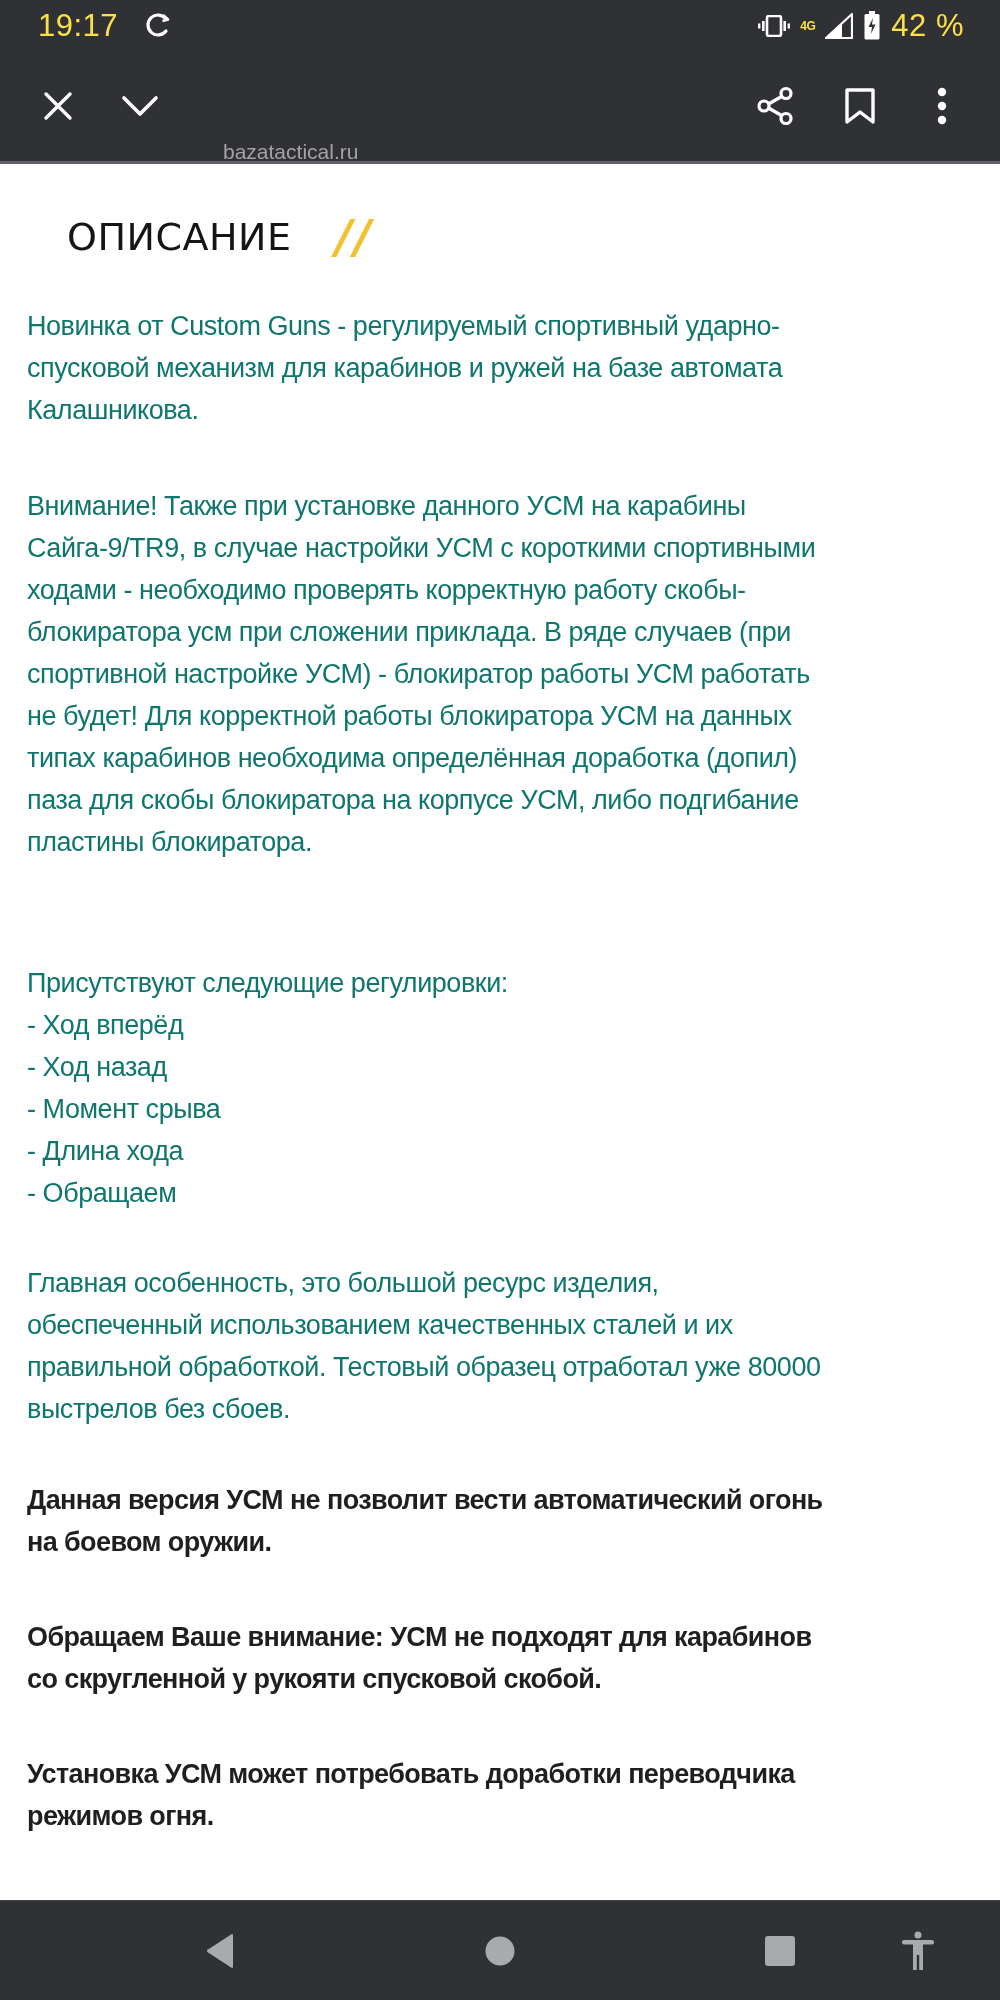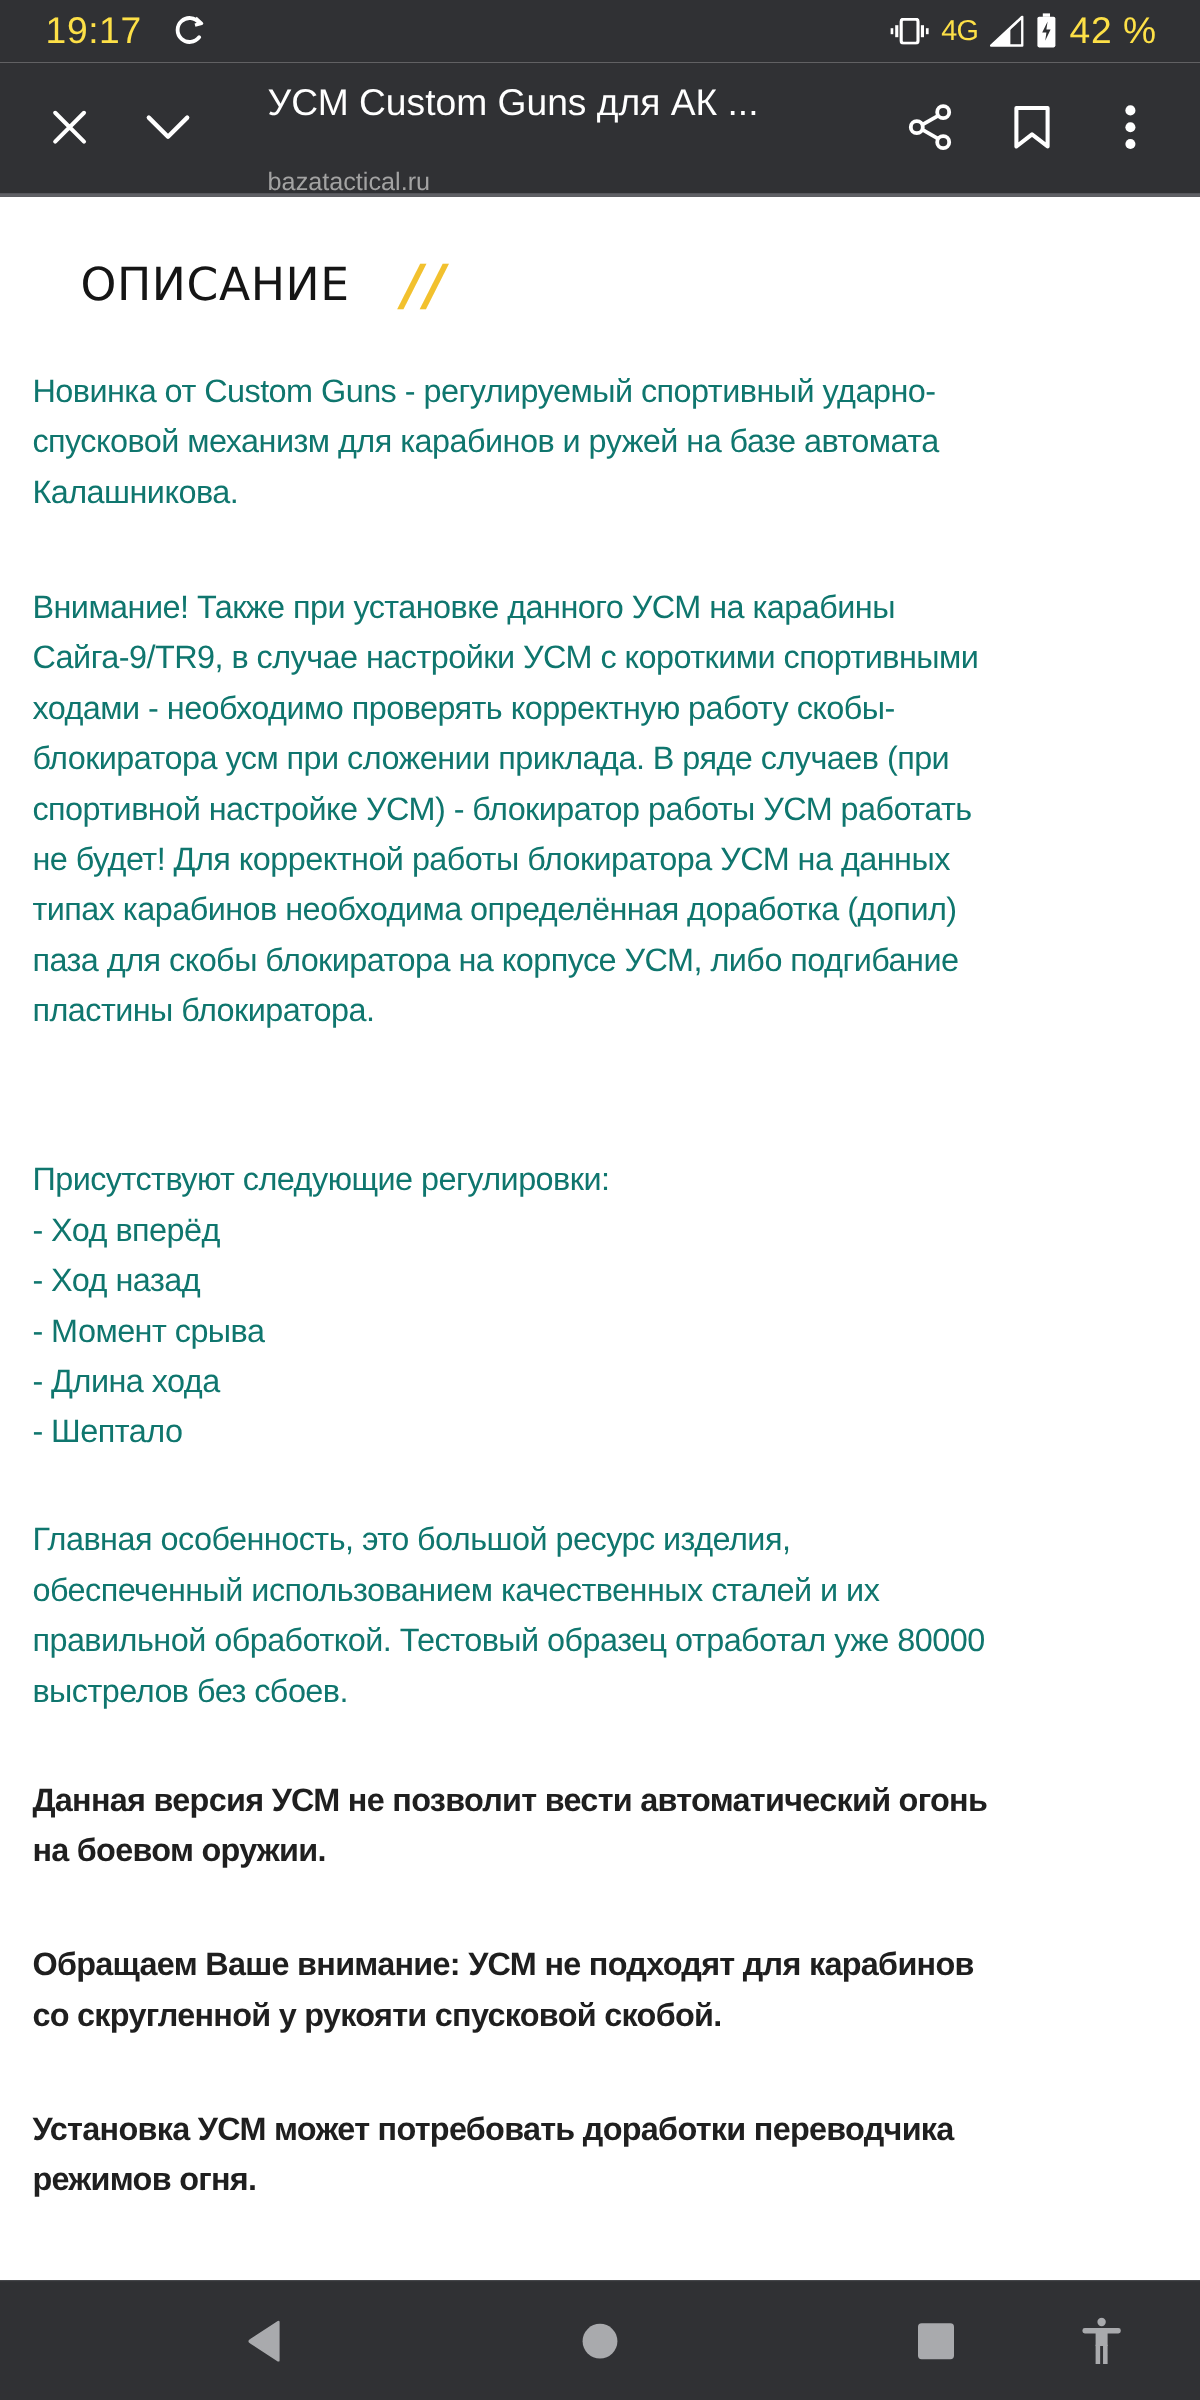--- a/index.html
+++ b/index.html
@@ -13,21 +13,21 @@
       position: absolute; left: 0; top: 0; width: 1000px; height: 52px;
       background: #303134; color: #fde047;
     }
     .status-time {
       position: absolute; left: 38px; top: 8px;
       font-size: 31px; font-weight: 500; letter-spacing: 0.5px;
     }
     .sync-icon { position: absolute; left: 144px; top: 11px; width: 28px; height: 28px; }
     .status-right { position: absolute; right: 36px; top: 8px; height: 36px; display: flex; align-items: center; gap: 10px; }
     .vibrate-icon { width: 32px; height: 22px; }
-    .net-label { font-size: 24px; font-weight: 400; letter-spacing: -0.5px; }
+    .net-label { font-size: 12px; font-weight: 700; letter-spacing: -0.5px; }
     .signal-icon { width: 28px; height: 26px; }
     .battery-icon { width: 18px; height: 30px; }
     .battery-pct { font-size: 31px; font-weight: 500; letter-spacing: 0.5px; text-align: right; }
 
     
     .toolbar {
       position: absolute; left: 0; top: 52px; width: 1000px; height: 112px;
       background: #303134; color: #ffffff;
       border-bottom: 3px solid #5f6065;
     }
@@ -112,21 +112,20 @@
   <div class="tb-btn close-btn">
     <svg width="30" height="30" viewBox="0 0 30 30">
       <path d="M3 3 L27 27 M27 3 L3 27" stroke="#fff" stroke-width="3.4" stroke-linecap="round"></path>
     </svg>
   </div>
   <div class="tb-btn minimize-btn">
     <svg width="38" height="24" viewBox="0 0 38 24">
       <path d="M3 4 L19 20 L35 4" fill="none" stroke="#fff" stroke-width="3.6" stroke-linecap="round" stroke-linejoin="round"></path>
     </svg>
   </div>
-  <span class="page-title">УСМ Custom Guns для АК ...</span>
   <span class="page-domain">bazatactical.ru</span>
   <div class="tb-btn share-btn">
     <svg width="42" height="42" viewBox="0 0 42 42">
       <line x1="10" y1="21" x2="31" y2="9" stroke="#fff" stroke-width="3.2"></line>
       <line x1="10" y1="21" x2="31" y2="33" stroke="#fff" stroke-width="3.2"></line>
       <circle cx="31" cy="8.5" r="5" fill="#303134" stroke="#fff" stroke-width="3.2"></circle>
       <circle cx="9" cy="21" r="5" fill="#303134" stroke="#fff" stroke-width="3.2"></circle>
       <circle cx="31" cy="33.5" r="5" fill="#303134" stroke="#fff" stroke-width="3.2"></circle>
     </svg>
   </div>
@@ -152,21 +151,21 @@
 <p class="para" style="top:305px;">Новинка от Custom Guns - регулируемый спортивный ударно-спусковой механизм для карабинов и ружей на базе автомата Калашникова.</p>
 
 <p class="para" style="top:485px;">Внимание! Также при установке данного УСМ на карабины Сайга-9/TR9, в случае настройки УСМ с короткими спортивными ходами - необходимо проверять корректную работу скобы-блокиратора усм при сложении приклада. В ряде случаев (при спортивной настройке УСМ) - блокиратор работы УСМ работать не будет! Для корректной работы блокиратора УСМ на данных типах карабинов необходима определённая доработка (допил) паза для скобы блокиратора на корпусе УСМ, либо подгибание пластины блокиратора.</p>
 
 <div class="para" style="top:962px;">
   <span class="list-line">Присутствуют следующие регулировки:</span>
   <span class="list-line">- Ход вперёд</span>
   <span class="list-line">- Ход назад</span>
   <span class="list-line">- Момент срыва</span>
   <span class="list-line">- Длина хода</span>
-  <span class="list-line">- Шептало</span>
+  <span class="list-line">- Обращаем</span>
 </div>
 
 <p class="para" style="top:1262px;">Главная особенность, это большой ресурс изделия, обеспеченный использованием качественных сталей и их правильной обработкой. Тестовый образец отработал уже 80000 выстрелов без сбоев.</p>
 
 <p class="para bold" style="top:1479px;">Данная версия УСМ не позволит вести автоматический огонь на боевом оружии.</p>
 
 <p class="para bold" style="top:1616px;">Обращаем Ваше внимание: УСМ не подходят для карабинов со скругленной у рукояти спусковой скобой.</p>
 
 <p class="para bold" style="top:1753px;">Установка УСМ может потребовать доработки переводчика режимов огня.</p>
 

